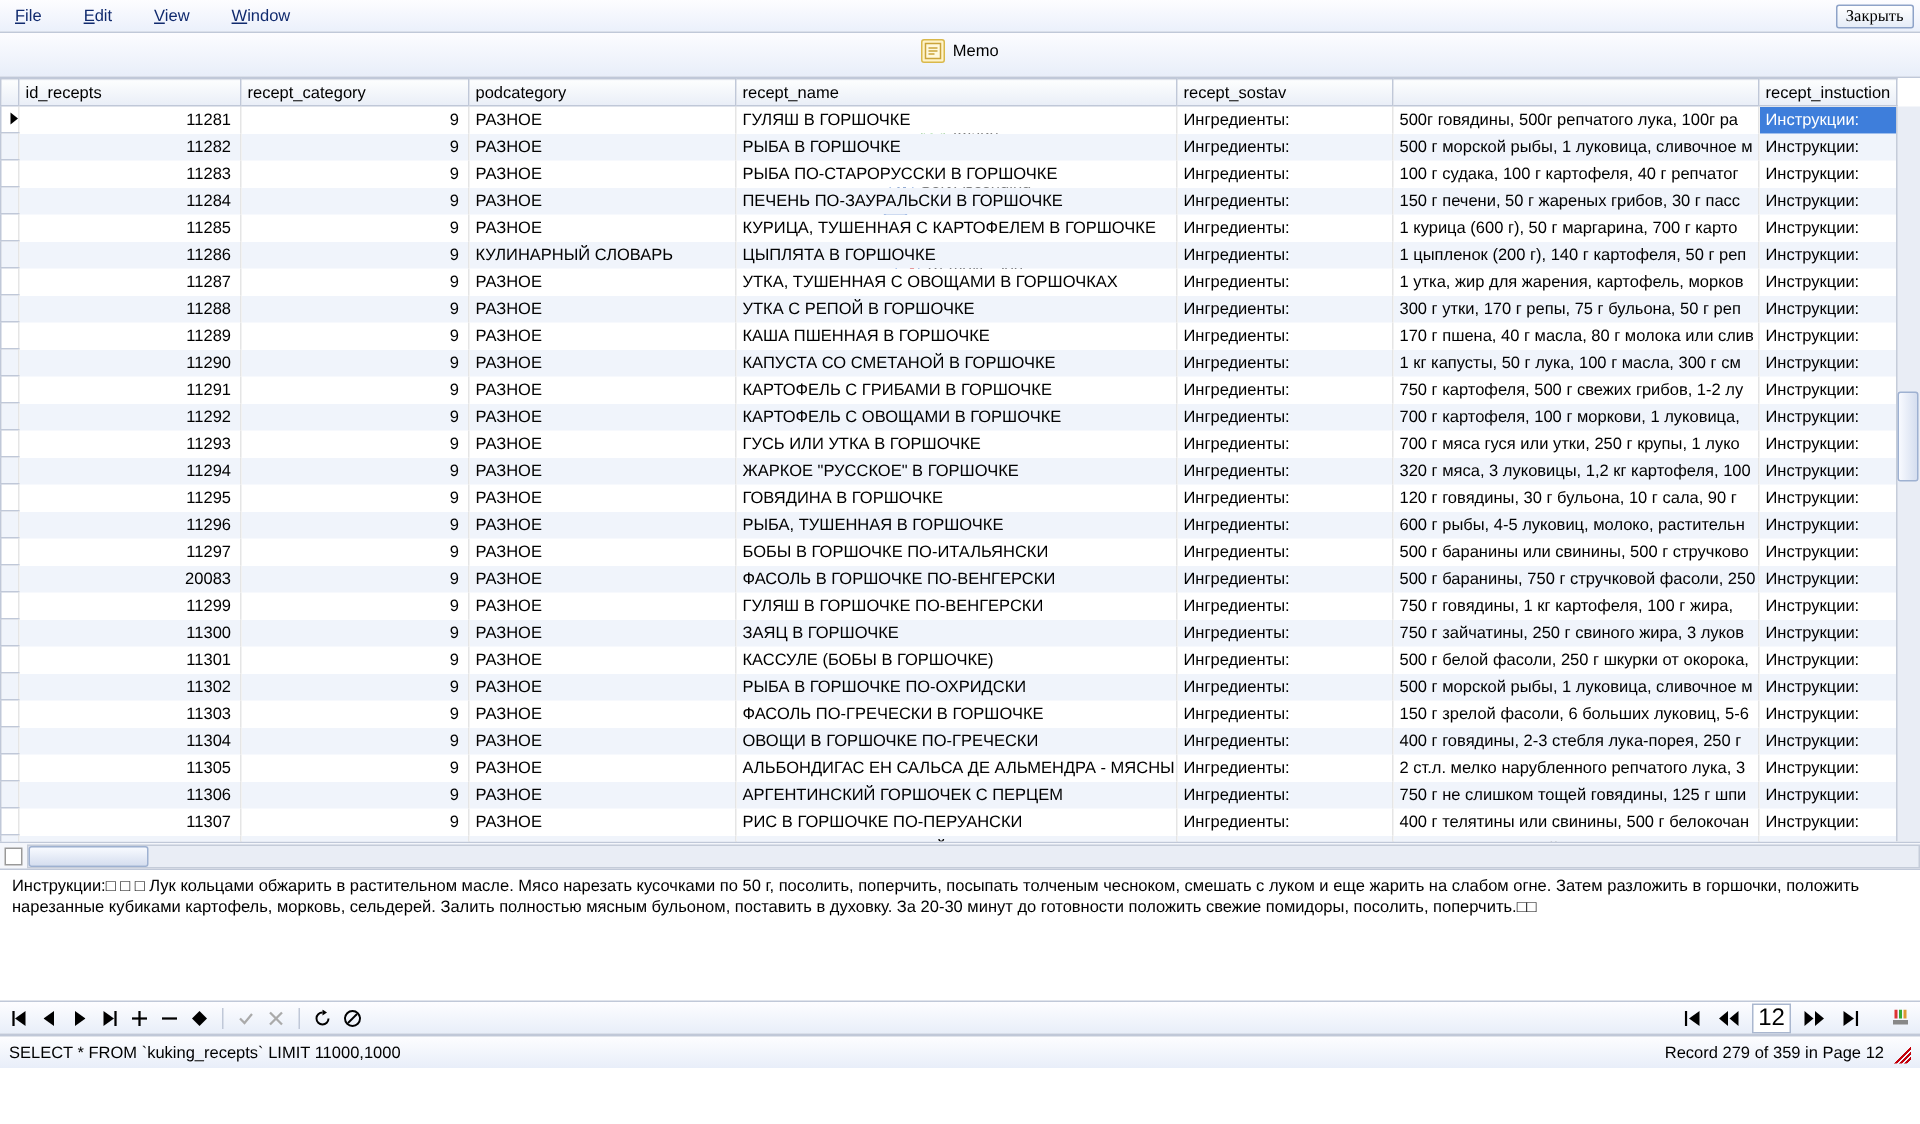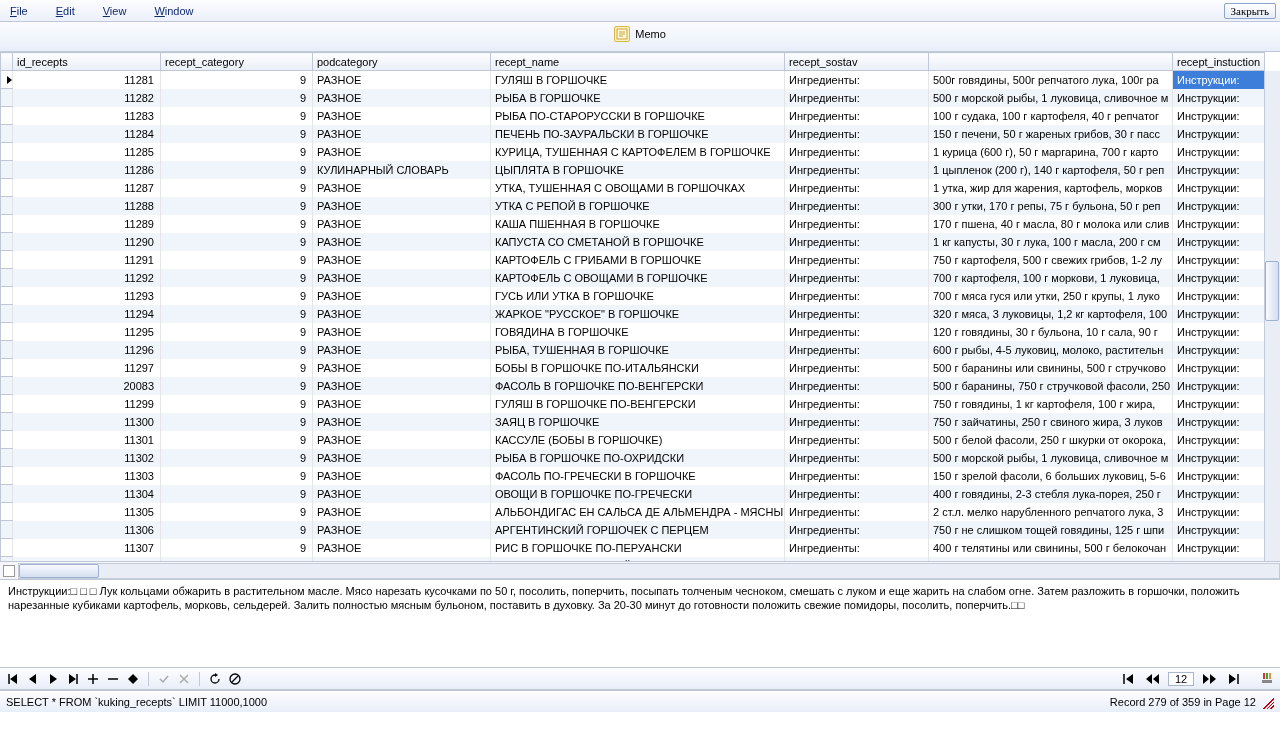--- a/index.html
+++ b/index.html
@@ -37,21 +37,21 @@
   .vscroll { position:absolute; right:0; top:19px; bottom:0; width:16px; background:#e9edf5; border-left:1px solid #c5ccd9;}
   .vscroll .thumb { position:absolute; left:0; top:190px; height:60px; width:14px; background:linear-gradient(90deg,#f8faff,#d5deef); border:1px solid #9eb1d1; border-radius:2px;}
   .detail-pane { height: 88px; padding: 4px 8px; overflow: hidden; background:#fff; line-height:14px; border-bottom:1px solid #c0c8d8;}
   .navbar { height: 22px; background: linear-gradient(#fdfdff,#e8eef9); border-bottom:1px solid #c0c8d8; display:flex; align-items:center; padding:0 6px; gap:6px;}
   .nav-ico { width:14px; height:14px; display:inline-flex; align-items:center; justify-content:center; color:#222; cursor:pointer;}
   .nav-ico svg { display:block; }
   .nav-sep { width:1px; height:14px; background:#c0c8d8; margin:0 2px;}
   .statusbar { height: 22px; background: linear-gradient(#fdfdff,#e8eef9); display:flex; align-items:center; padding:0 6px; border-top:1px solid #c0c8d8;}
   .statusbar .status-text { flex:0 0 auto; }
   .statusbar .flex { flex:1; }
-  .page-input { width:26px; text-align:center; border:1px solid #aab7cf; background:#fff; font-size:11px; padding:0 2px;}
+  .page-input { width:26px; text-align:center; border:1px solid #aab7cf; background:#fff; font-size:16px; padding:0 2px;}
   .grip { width:14px; height:14px; background:
      linear-gradient(135deg, transparent 60%, #c3000a 60% 66%, transparent 66% 72%, #c3000a 72% 78%, transparent 78% 84%, #c3000a 84% 90%, transparent 90%);
      margin-left:4px;}
   .arrow-btn { display:inline-flex; align-items:center; justify-content:center; width:18px; height:16px; cursor:pointer;}
 </style>
 </head>
 <body>
 
 <div class="menubar">
   <span class="menu-item"><u>F</u>ile</span>
@@ -250,21 +250,21 @@
           <td>170 г пшена, 40 г масла, 80 г молока или слив</td>
           <td>Инструкции:</td>
         </tr>
         <tr class="alt">
           <td class="rowhdr"></td>
           <td class="rsel">11290</td>
           <td class="num">9</td>
           <td>РАЗНОЕ</td>
           <td>КАПУСТА СО СМЕТАНОЙ В ГОРШОЧКЕ</td>
           <td>Ингредиенты:</td>
-          <td>1 кг капусты, 30 г лука, 100 г масла, 200 г см</td>
+          <td>1 кг капусты, 50 г лука, 100 г масла, 300 г см</td>
           <td>Инструкции:</td>
         </tr>
         <tr class="plain">
           <td class="rowhdr"></td>
           <td class="rsel">11291</td>
           <td class="num">9</td>
           <td>РАЗНОЕ</td>
           <td>КАРТОФЕЛЬ С ГРИБАМИ В ГОРШОЧКЕ</td>
           <td>Ингредиенты:</td>
           <td>750 г картофеля, 500 г свежих грибов, 1-2 лу</td>

